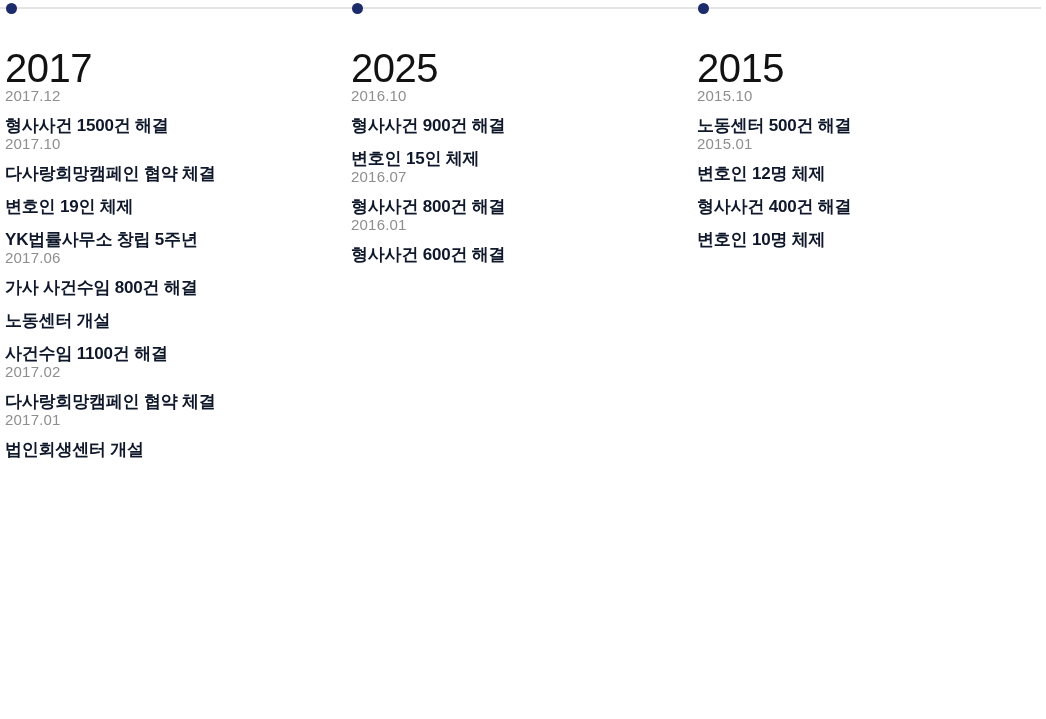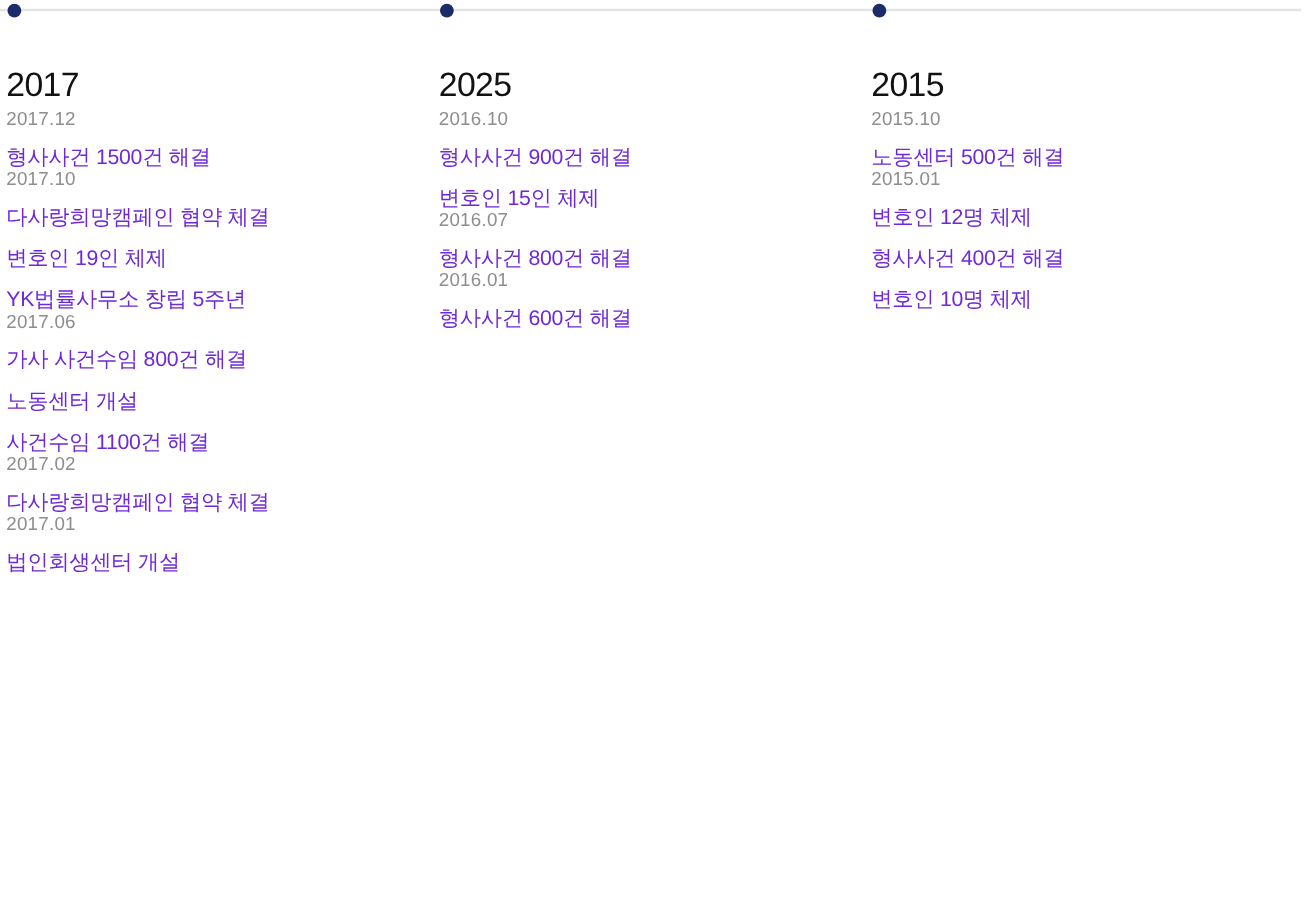--- a/index.html
+++ b/index.html
@@ -44,41 +44,42 @@
   .dot {
     position: absolute;
     top: 3px;
     left: 1px;
     width: 11px;
     height: 11px;
     border-radius: 50%;
   }
   .year {
     margin: 48px 0 0 0;
-    font-size: 27px;
+    font-size: 40px;
     line-height: 40px;
     font-weight: 500;
     letter-spacing: -0.5px;
     color: #121212;
   }
   .groups .group { }
   .groups .group:first-child { }
   .date {
     margin: 0;
     font-size: 15px;
     line-height: 15px;
     letter-spacing: 0.2px;
     color: #8e8e8e;
   }
   .entry {
     margin: 13px 0 0 0;
     font-size: 17px;
     line-height: 20px;
     letter-spacing: -0.2px;
-    color: #6d28d9;
+    color: #0f172a;
+    font-weight: bold;
   }
 </style>
 </head>
 <body>
 
 <div class="timeline">
   <div class="track" style="background: rgb(228, 228, 228);"></div>
   <div class="columns">
   <section class="column">
     <span class="dot" style="background: rgb(28, 43, 105);"></span>

